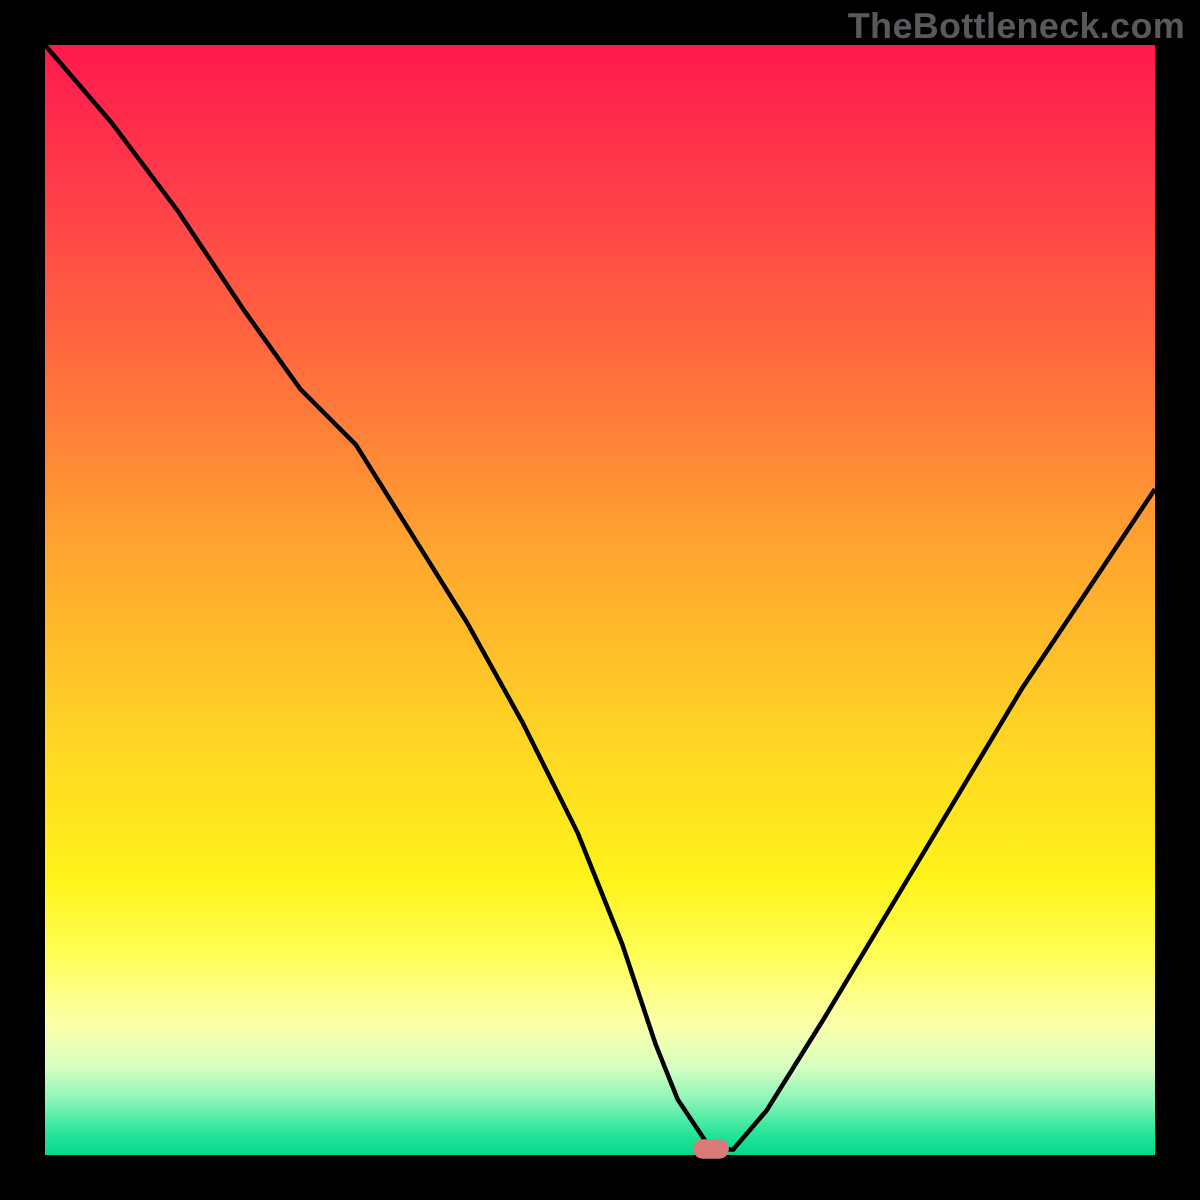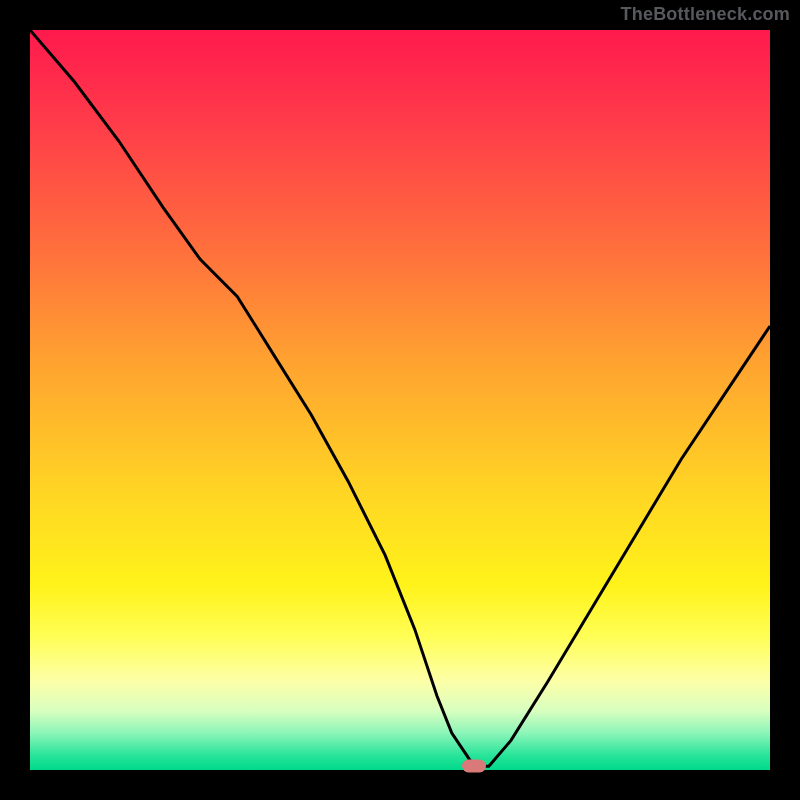--- a/index.html
+++ b/index.html
@@ -50,21 +50,21 @@
     height: 13px;
     border-radius: 7px;
     background: #d97a78;
     transform: translate(-50%, -50%);
   }
   .watermark {
     position: absolute;
     top: 4px;
     right: 10px;
     font-family: Arial, Helvetica, sans-serif;
-    font-size: 18px;
+    font-size: 24px;
     font-weight: 600;
     color: #57595c;
     letter-spacing: 0.2px;
     text-align: right;
   }
 </style>
 </head>
 <body>
 
 <div class="chart-wrap">

